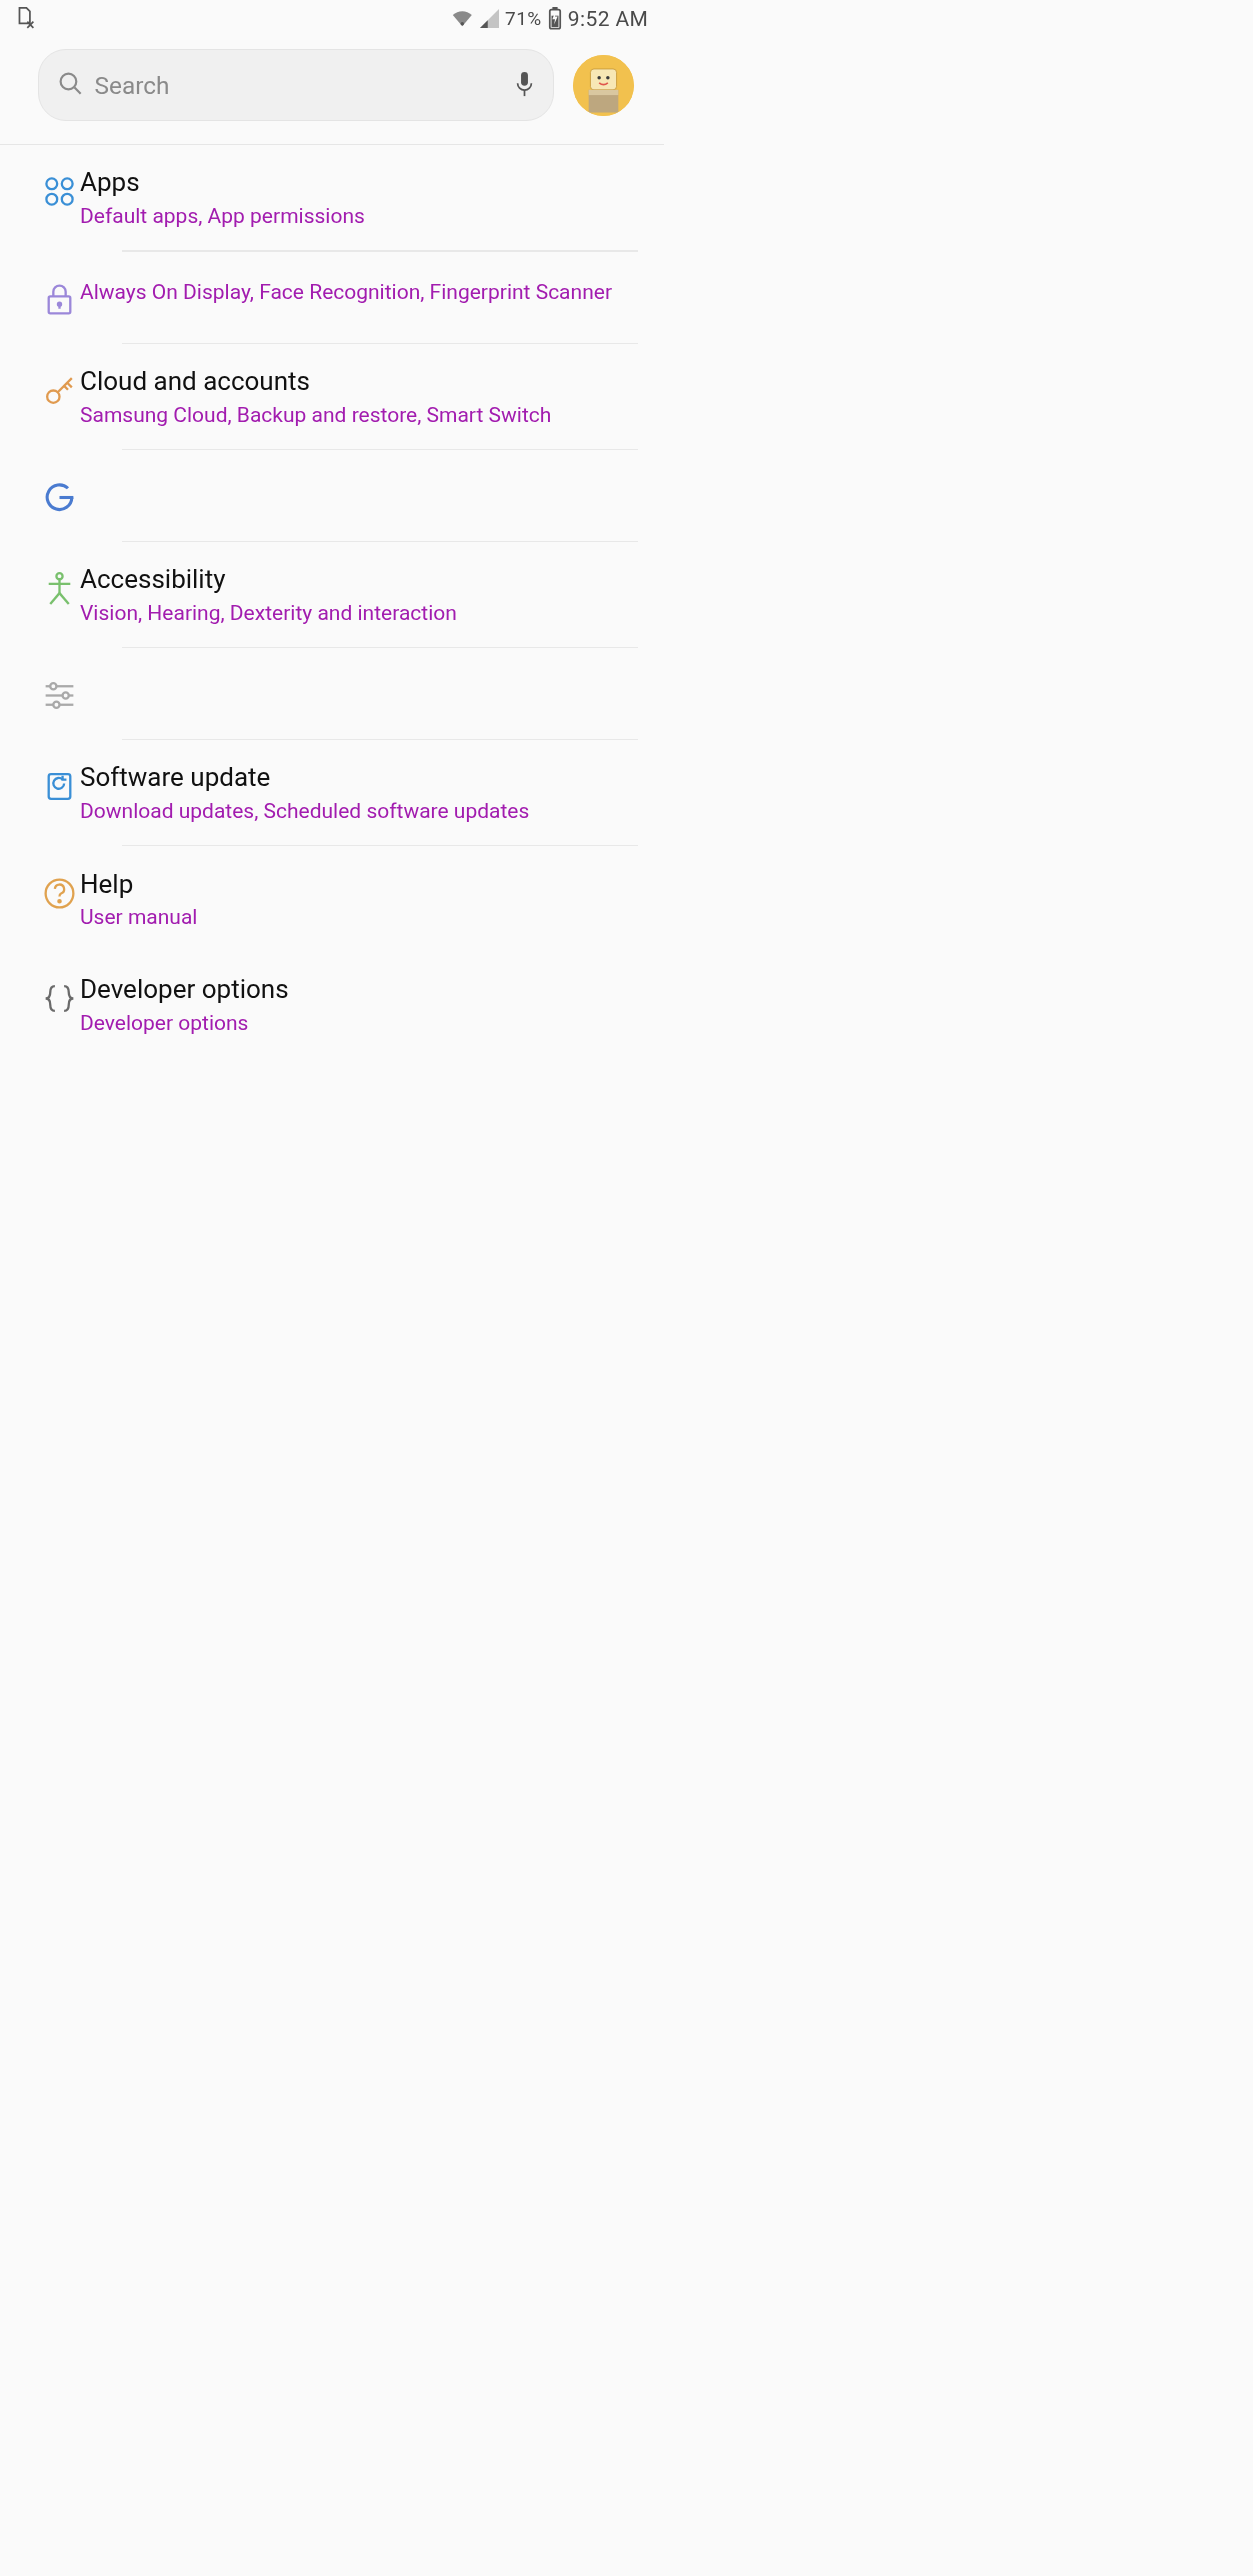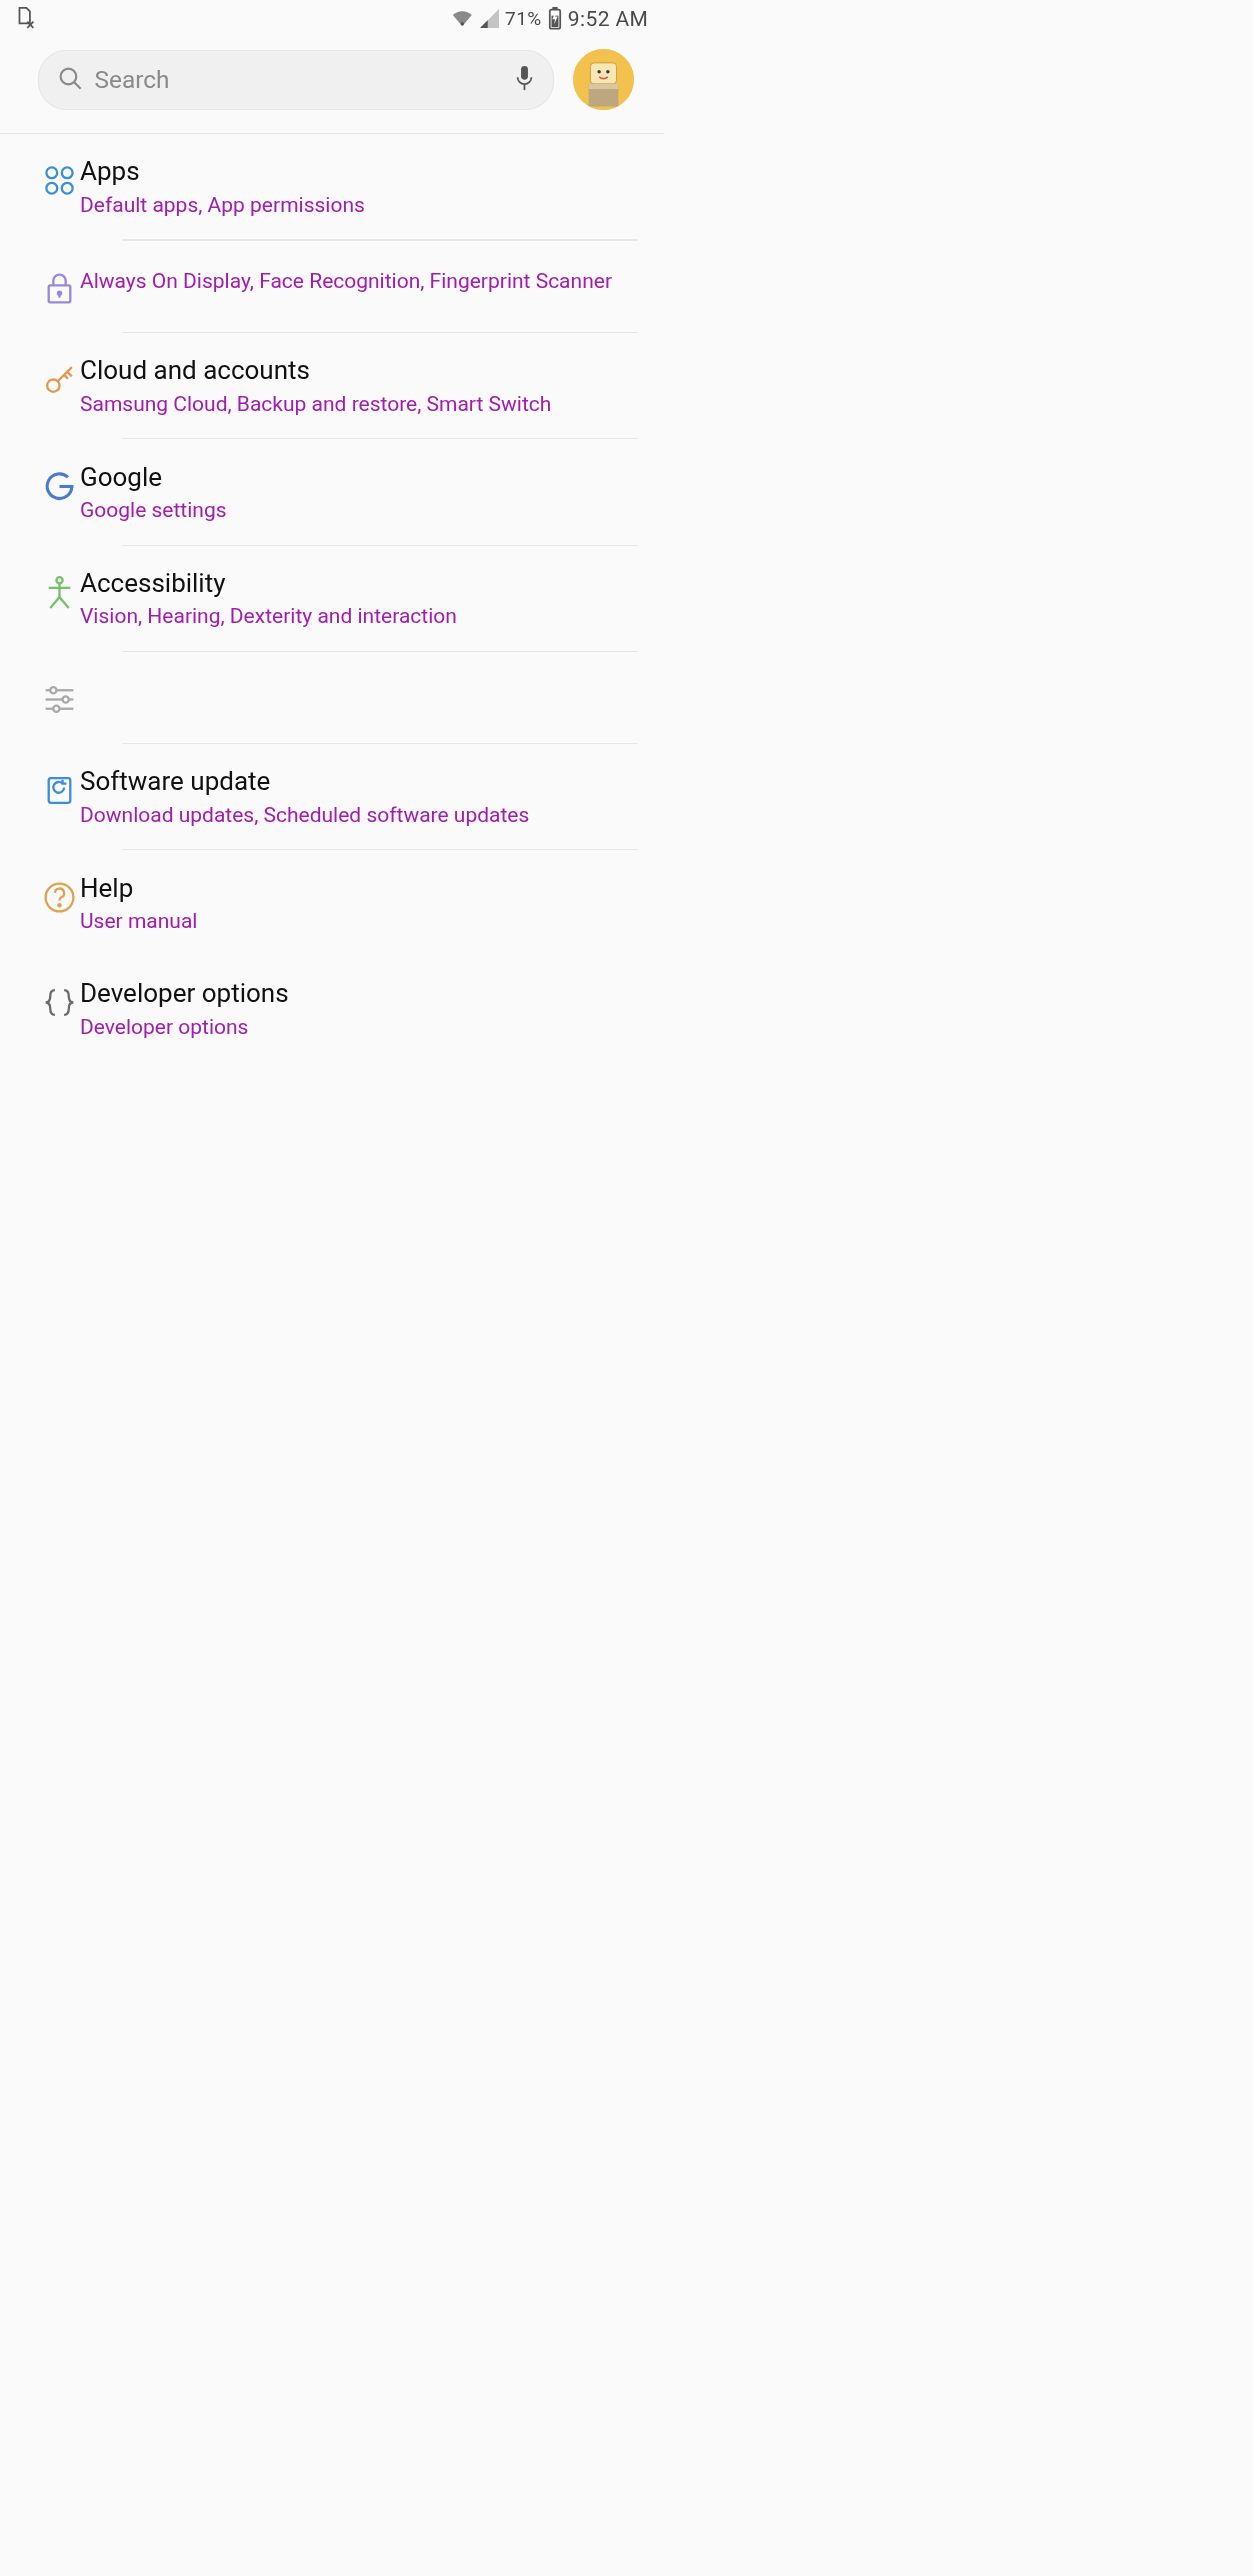--- a/index.html
+++ b/index.html
@@ -24,21 +24,21 @@
   .statusbar .left  { display:flex; align-items:center; gap:7px; flex:0 0 auto; }
   .statusbar .right { margin-left:auto; display:flex; align-items:center; gap:6.1px; }
   .statusbar .right svg { display:block; }
   .statusbar .pct  { font-size: 19px; letter-spacing: 0.4px; }
   .statusbar .time { font-size: 21px; letter-spacing: 0.4px; }
 
   
   .header { display:flex; align-items:center; gap:19px; padding: 12.2px 30px 22.6px 38px; }
   .search {
     flex:1;
-    height: 60px;
+    height: 72px;
     border-radius: 28px;
     background: #f0f0f0;
     border: 0.9px solid #e4e4e4;
     display:flex;
     align-items:center;
     padding: 0 19px;
     gap: 12.2px;
     color:#8a8a8a;
   }
   .search .placeholder { font-size: 24.4px; color:#8a8a8a; }
@@ -209,24 +209,20 @@
       </div>
     </div>
     <div class="divider"></div>
     <div class="row">
       <div class="icon">
         <svg viewBox="0 0 48 48" fill="none" stroke="#4a7bd0" stroke-width="4" width="37" height="37">
     <path d="M40 24 a16 16 0 1 1 -5 -12"></path>
     <line x1="24" y1="24" x2="42" y2="24"></line>
   </svg>
       </div>
-      <div class="texts">
-        <div class="title">Google</div>
-        <div class="subtitle">Google settings</div>
-      </div>
     </div>
     <div class="divider"></div>
     <div class="row">
       <div class="icon">
         <svg viewBox="0 0 48 48" fill="none" stroke="#79c06d" stroke-width="3" width="37" height="37">
     <circle cx="24" cy="8" r="4"></circle>
     <line x1="24" y1="12" x2="24" y2="30"></line>
     <line x1="10" y1="18" x2="38" y2="18"></line>
     <line x1="24" y1="30" x2="12" y2="44"></line>
     <line x1="24" y1="30" x2="36" y2="44"></line>

